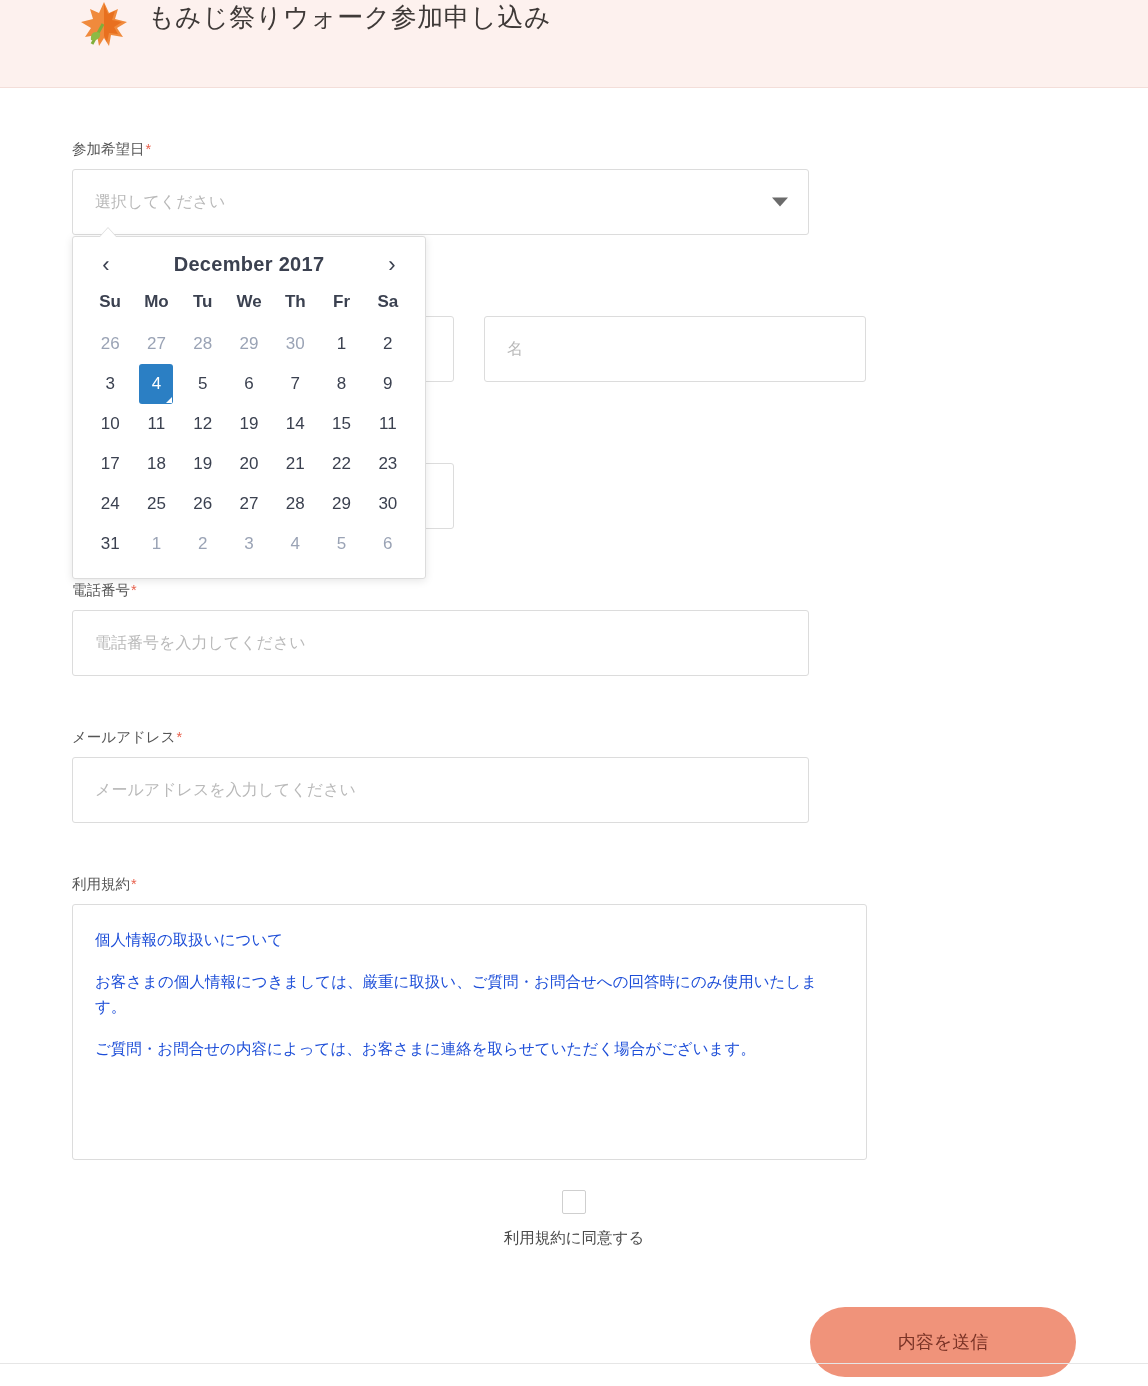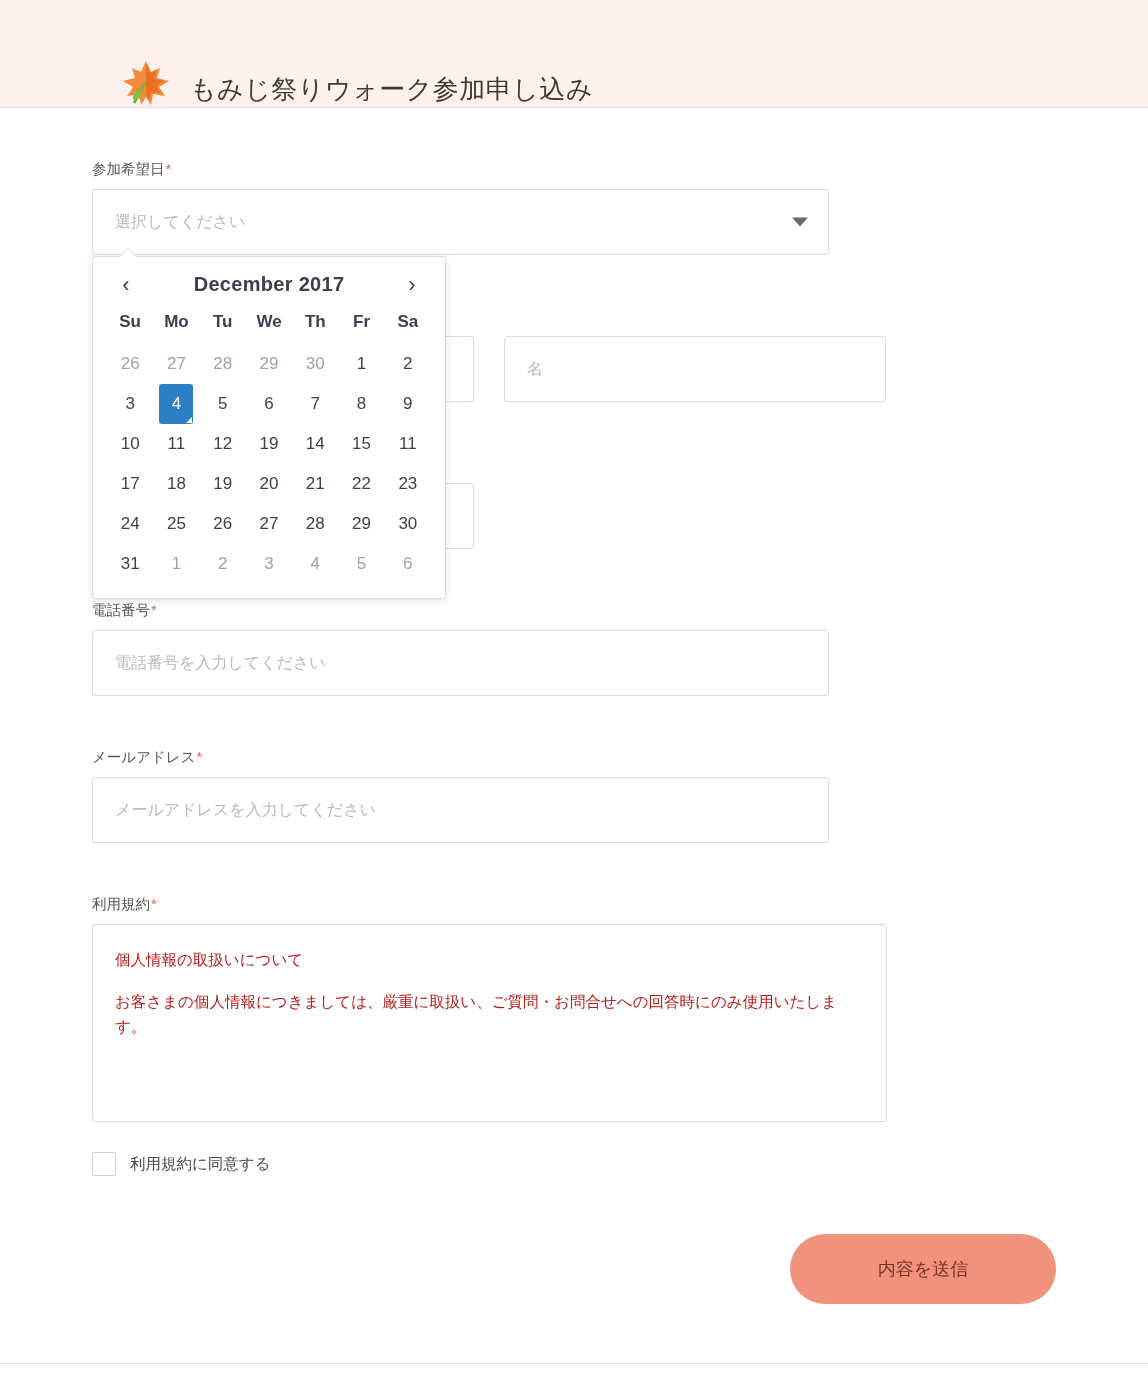--- a/index.html
+++ b/index.html
@@ -11,46 +11,46 @@
     height: 1386px;
     background: #ffffff;
     font-family: "Liberation Sans", sans-serif;
     color: #444444;
     overflow: hidden;
     position: relative;
   }
 
   
   .header {
-    height: 108px;
+    height: 88px;
     background: #fdf1ee;
     border-bottom: 1px solid #f3ded9;
     display: flex;
-    align-items: flex-end;
-    padding-left: 120px;
+    align-items: flex-start;
+    padding-left: 78px;
     box-sizing: border-box;
   }
   .header-logo {
     width: 52px;
     height: 48px;
     position: relative;
     margin-right: 18px;
     flex: none;
   }
   .header-logo svg { display: block; }
   .header-title {
     font-size: 26px;
     color: #3f3a38;
     letter-spacing: 0.5px;
     font-weight: 400;
   }
 
   
   .form-wrap {
-    padding: 0 92px;
+    padding: 0 72px;
     position: relative;
     margin-top: 30px;
   }
   .field { position: relative; }
   .label {
     font-size: 14.5px;
     color: #555;
     margin-top: 52px;
     margin-bottom: 10px;
     display: block;
@@ -168,40 +168,41 @@
     content: "";
     position: absolute;
     right: 1px; bottom: 1px;
     border-bottom: 6px solid #fff;
     border-left: 6px solid transparent;
   }
 
   
   .terms {
     width: 795px;
-    height: 198px;
+    height: 256px;
     box-sizing: border-box;
     border: 1px solid #dcdcdc;
     border-radius: 3px;
     background: #fff;
     padding: 22px 22px;
     font-size: 15.5px;
     line-height: 1.65;
-    color: #b91c1c;
+    color: #1d4ed8;
     overflow: hidden;
   }
   .terms p { margin: 0 0 16px; }
   .terms p:last-child { margin-bottom: 0; }
 
   .agree-row {
     display: flex;
     align-items: center;
-    justify-content: flex-start;
+    justify-content: flex-end;
     margin-top: 30px;
     gap: 14px;
+    flex-direction: column;
   }
   .checkbox {
     width: 22px; height: 22px;
     border: 1px solid #cfcfcf;
     border-radius: 2px;
     background: #fff;
   }
   .agree-label { font-size: 15.5px; color: #4a4a4a; }
 
   .submit-row {
@@ -348,20 +349,21 @@
     <div class="input">
       <span>メールアドレスを入力してください</span>
     </div>
   </div>
 
   <div class="field">
     <span class="label"><span>利用規約</span><span class="req">*</span></span>
     <div class="terms">
       <p>個人情報の取扱いについて</p>
       <p>お客さまの個人情報につきましては、厳重に取扱い、ご質問・お問合せへの回答時にのみ使用いたします。</p>
+      <p>ご質問・お問合せの内容によっては、お客さまに連絡を取らせていただく場合がございます。</p>
     </div>
   </div>
 
   <div class="agree-row">
     <div class="checkbox"></div>
     <div class="agree-label">利用規約に同意する</div>
   </div>
 
   <div class="submit-row">
     <button class="submit">内容を送信</button>

